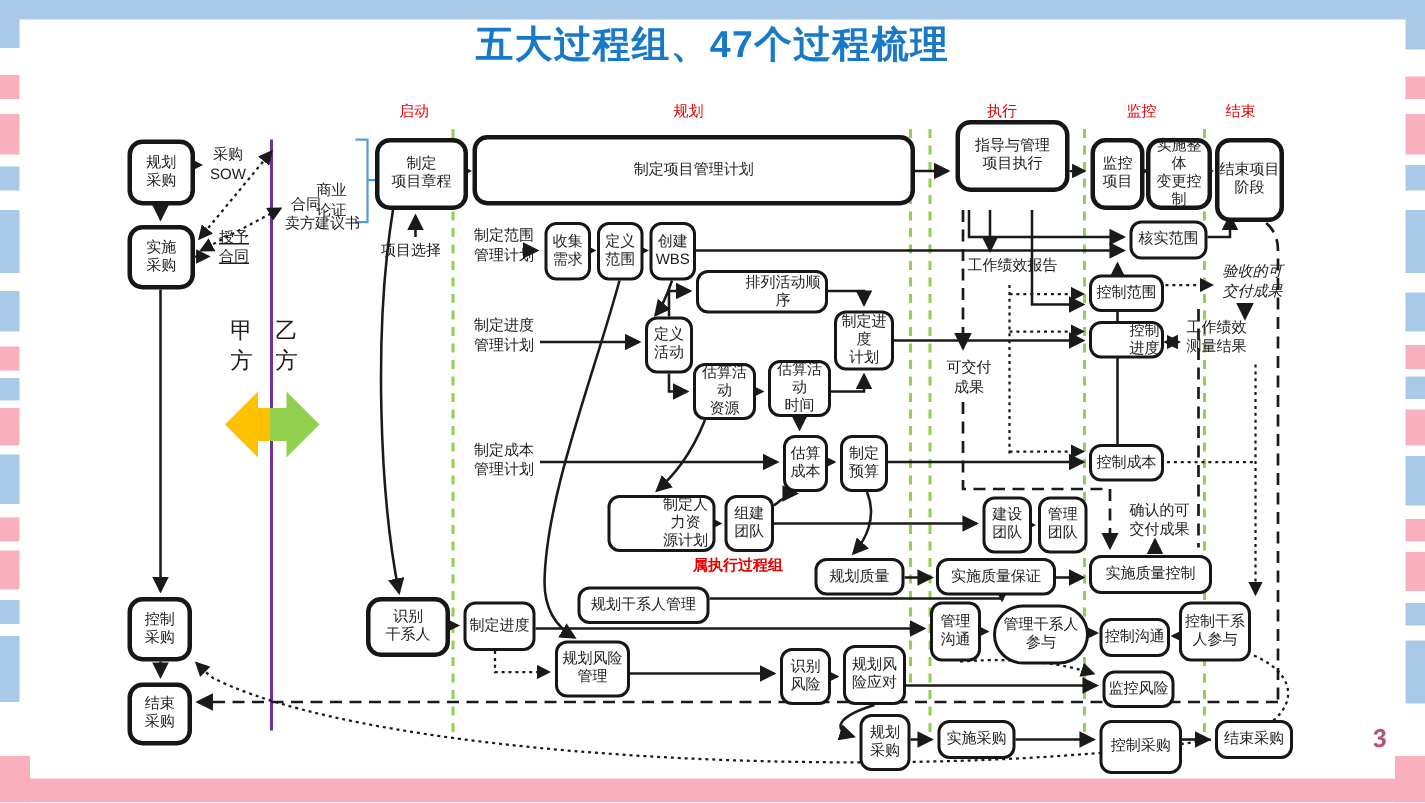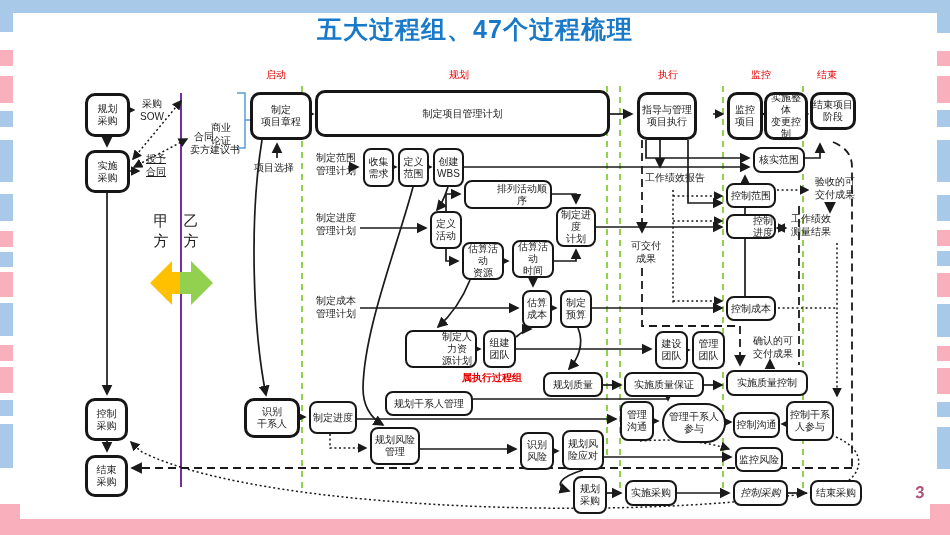--- a/index.html
+++ b/index.html
@@ -119,27 +119,27 @@
 采购</div>
       <div class="pbox bold" style="left: 85px; top: 150px; width: 45px; height: 43px;">实施
 采购</div>
       <div class="pbox bold" style="left: 85px; top: 398px; width: 43px; height: 43px;">控制
 采购</div>
       <div class="pbox bold" style="left: 85px; top: 455px; width: 43px; height: 42px;">结束
 采购</div>
       <div class="pbox bold" style="left: 250px; top: 92px; width: 62px; height: 48px;">制定
 项目章程</div>
       <div class="pbox bold" style="left: 315px; top: 90px; width: 295px; height: 47px;">制定项目管理计划</div>
-      <div class="pbox bold" style="left: 637px; top: 92px; width: 60px; height: 48px;">指导与管理
+      <div class="pbox bold" style="left: 637px; top: 80px; width: 76px; height: 48px;">指导与管理
 项目执行</div>
       <div class="pbox bold" style="left: 727px; top: 92px; width: 36px; height: 48px;">监控
 项目</div>
       <div class="pbox bold" style="left: 764px; top: 92px; width: 44px; height: 48px;">实施整体
 变更控制</div>
-      <div class="pbox bold" style="left: 810px; top: 92px; width: 46px; height: 38px;">结束项目
+      <div class="pbox bold" style="left: 810px; top: 92px; width: 46px; height: 56px;">结束项目
 阶段</div>
       <div class="pbox" style="left: 363px; top: 148px; width: 31px; height: 39px;">收集
 需求</div>
       <div class="pbox" style="left: 398px; top: 148px; width: 31px; height: 39px;">定义
 范围</div>
       <div class="pbox" style="left: 433px; top: 148px; width: 31px; height: 39px;">创建
 WBS</div>
       <div class="pbox" style="left: 753px; top: 147px; width: 52px; height: 26px;">核实范围</div>
       <div class="pbox" style="left: 726px; top: 183px; width: 50px; height: 25px;">控制范围</div>
       <div class="pbox" style="left: 430px; top: 211px; width: 32px; height: 38px;">定义
@@ -182,41 +182,41 @@
 沟通</div>
       <div class="pbox" style="left: 662px; top: 403px; width: 64px; height: 40px; border-radius: 20px;">管理干系人
 参与</div>
       <div class="pbox" style="left: 733px; top: 412px; width: 47px; height: 26px;">控制沟通</div>
       <div class="pbox" style="left: 786px; top: 401px; width: 48px; height: 40px;">控制干系
 人参与</div>
       <div class="pbox" style="left: 735px; top: 447px; width: 48px; height: 25px;">监控风险</div>
       <div class="pbox" style="left: 573px; top: 476px; width: 34px; height: 38px;">规划
 采购</div>
       <div class="pbox" style="left: 625px; top: 480px; width: 52px; height: 26px;">实施采购</div>
-      <div class="pbox" style="left: 733px; top: 480px; width: 55px; height: 26px; font-style: italic;">控制采购</div>
+      <div class="pbox" style="left: 733px; top: 480px; width: 55px; height: 36px;">控制采购</div>
       <div class="pbox" style="left: 810px; top: 480px; width: 52px; height: 26px;">结束采购</div>
       <div class="dlabel" style="left: 137px; top: 97px; width: 30px;">采购
 SOW</div>
       <div class="dlabel" style="left: 183px; top: 95px; width: 64px; margin-top: 48px;">卖方建议书</div>
       <div class="dlabel" style="left: 191px; top: 130px; width: 26px;">合同</div>
       <div class="dlabel" style="left: 205px; top: 121px; width: 32px;">商业
 论证</div>
       <div class="dlabel" style="left: 141px; top: 152px; width: 30px; text-decoration: underline;">授予
 合同</div>
       <div class="dlabel" style="left: 249px; top: 161px; width: 50px;">项目选择</div>
       <div class="dlabel" style="left: 312px; top: 151px; width: 48px;">制定范围
 管理计划</div>
       <div class="dlabel" style="left: 312px; top: 211px; width: 48px;">制定进度
 管理计划</div>
       <div class="dlabel" style="left: 312px; top: 294px; width: 48px;">制定成本
 管理计划</div>
       <div class="dlabel" style="left: 641px; top: 171px; width: 68px;">工作绩效报告</div>
       <div class="dlabel" style="left: 626px; top: 239px; width: 40px;">可交付
 成果</div>
-      <div class="dlabel" style="left: 810px; top: 175px; width: 50px;">验收的可
+      <div class="dlabel" style="left: 810px; top: 175px; width: 50px; font-style: italic;">验收的可
 交付成果</div>
       <div class="dlabel" style="left: 787px; top: 212px; width: 48px;">工作绩效
 测量结果</div>
       <div class="dlabel" style="left: 749px; top: 334px; width: 48px;">确认的可
 交付成果</div>
       <div class="dlabel" style="left: 459px; top: 371px; width: 66px; color: rgb(230, 0, 0); font-weight: bold;">属执行过程组</div>
       <div class="dlabel" style="left: 152px; top: 211px; width: 18px; font-size: 15px;">甲
 方</div>
       <div class="dlabel" style="left: 182px; top: 211px; width: 18px; font-size: 15px;">乙
 方</div>

